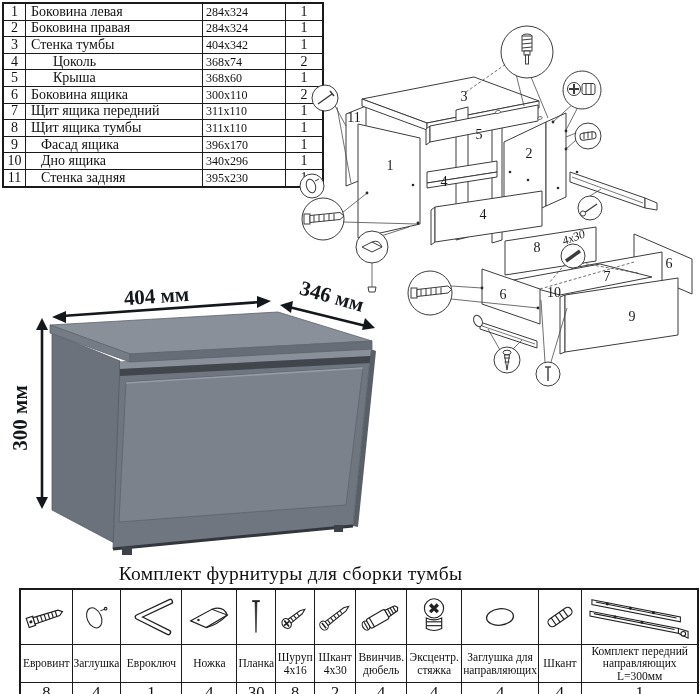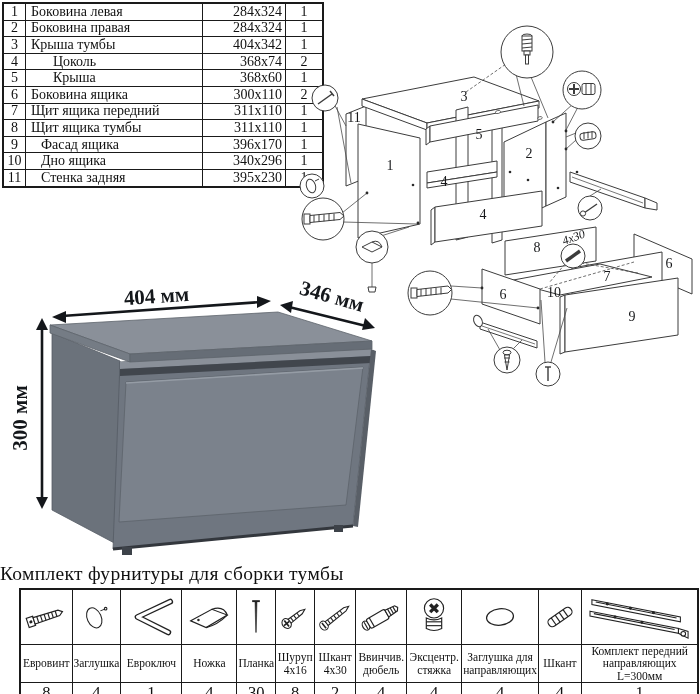--- a/index.html
+++ b/index.html
@@ -5,32 +5,32 @@
   html,body{margin:0;padding:0;background:#fff;}
   .sheet{position:relative;width:700px;height:694px;background:#fff;overflow:hidden;
          font-family:"Liberation Serif",serif;color:#111;}
   
   .parts-table{position:absolute;left:2px;top:2px;border-collapse:collapse;
                border:2px solid #1a1a1a;font-size:14px;}
   .parts-table td{border:1px solid #1a1a1a;height:15.6px;line-height:1;padding:0 3px;
                   white-space:nowrap;}
   .parts-table .c-num{width:19px;text-align:center;padding:0 1px;}
   .parts-table .c-name{width:146px;text-align:left;padding-left:5px;margin-left:44px;}
-  .parts-table .c-size{width:76px;text-align:right;font-size:14px;}
+  .parts-table .c-size{width:76px;text-align:left;font-size:12px;}
   .parts-table .c-qty{width:30px;text-align:center;}
   .parts-table .ind-a{padding-left:27px;}
   .parts-table .ind-b{padding-left:15px;}
   
   .diagram{position:absolute;left:290px;top:0;width:410px;height:420px;}
   .product{position:absolute;left:10px;top:280px;width:380px;height:290px;}
   .diagram text,.product text{font-family:"Liberation Serif",serif;}
   .dimtext{font-family:"Liberation Sans",sans-serif;font-weight:bold;font-size:21px;fill:#14171b;}
   .plabel{font-size:14px;fill:#17181a;}
   
-  .hw-title{position:absolute;left:0;top:563px;width:581px;text-align:left;
+  .hw-title{position:absolute;left:0;top:563px;width:581px;text-align:center;
             font-size:19.5px;letter-spacing:.3px;}
   .hw-table{position:absolute;left:19px;top:588px;border-collapse:collapse;
             border:2px solid #1a1a1a;table-layout:fixed;}
   .hw-table td{border:1px solid #1a1a1a;text-align:center;vertical-align:middle;padding:0 1px;}
   .hw-table .r-icon td{height:54px;}
   .hw-table .r-name td{height:26px;font-size:11.5px;line-height:1.08;}
   .hw-table .r-qty td{height:19px;font-size:16.5px;}
   .hw-ic{display:block;margin:0 auto;}
 </style>
 </head>
@@ -47,21 +47,21 @@
         <td class="c-qty">1</td>
       </tr>
       <tr>
         <td class="c-num">2</td>
         <td class="c-name">Боковина правая</td>
         <td class="c-size">284x324</td>
         <td class="c-qty">1</td>
       </tr>
       <tr>
         <td class="c-num">3</td>
-        <td class="c-name">Крыша тумбы</td>
+        <td class="c-name">Стенка тумбы</td>
         <td class="c-size">404x342</td>
         <td class="c-qty">1</td>
       </tr>
       <tr>
         <td class="c-num">4</td>
         <td class="c-name ind-a">Цоколь</td>
         <td class="c-size">368x74</td>
         <td class="c-qty">2</td>
       </tr>
       <tr>

